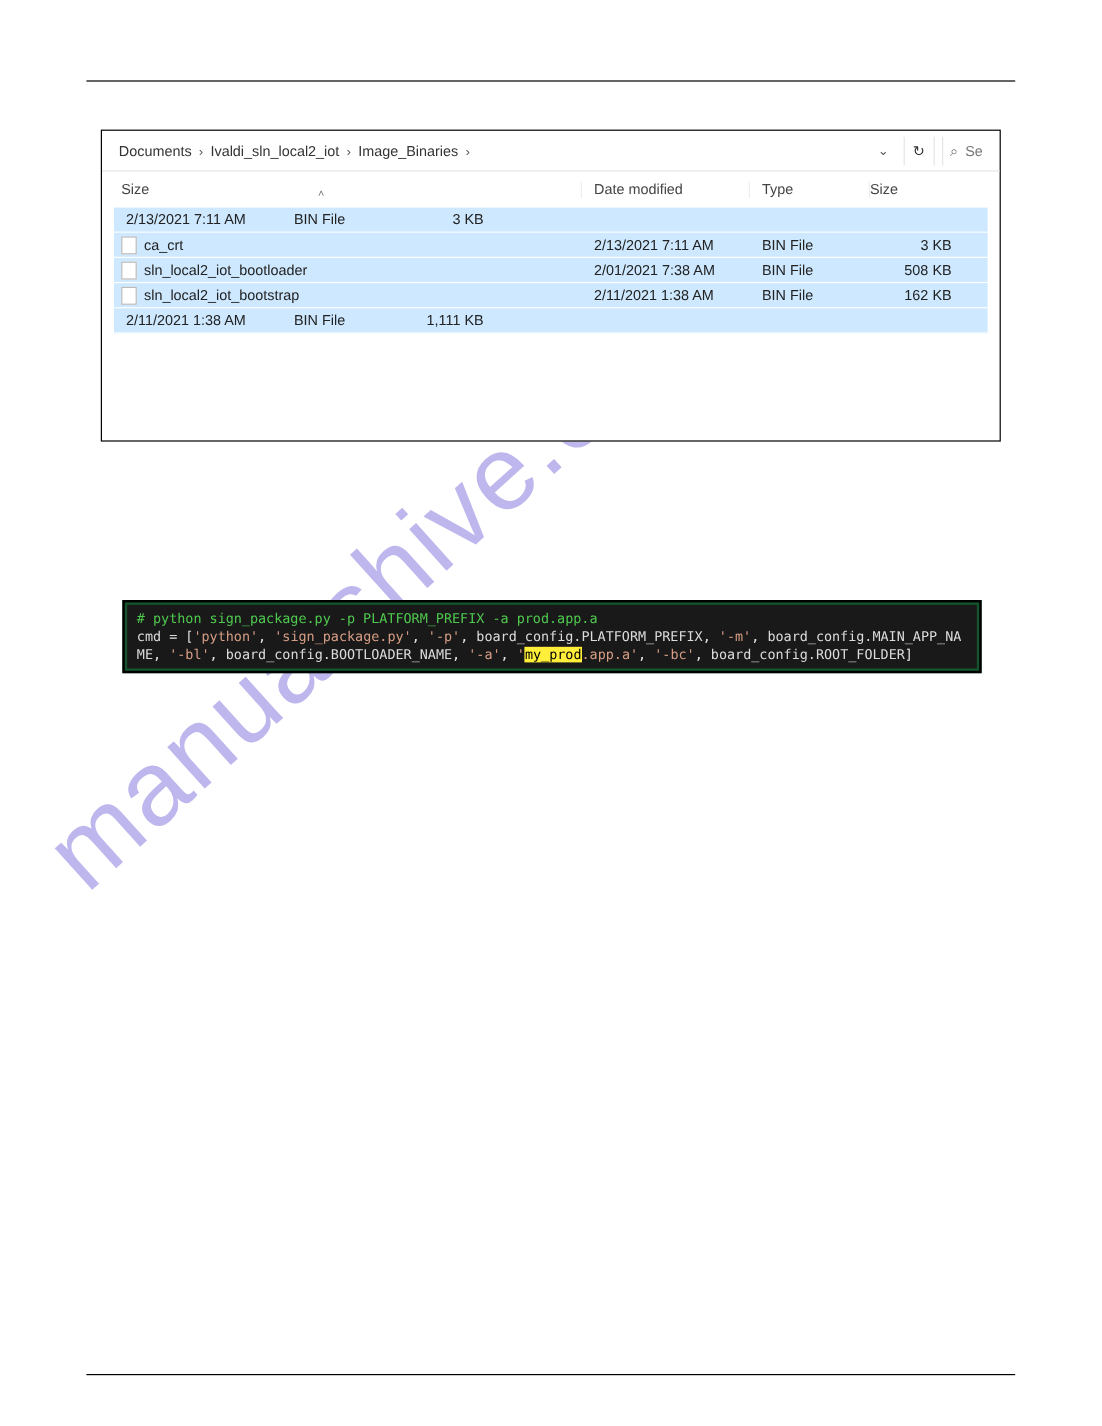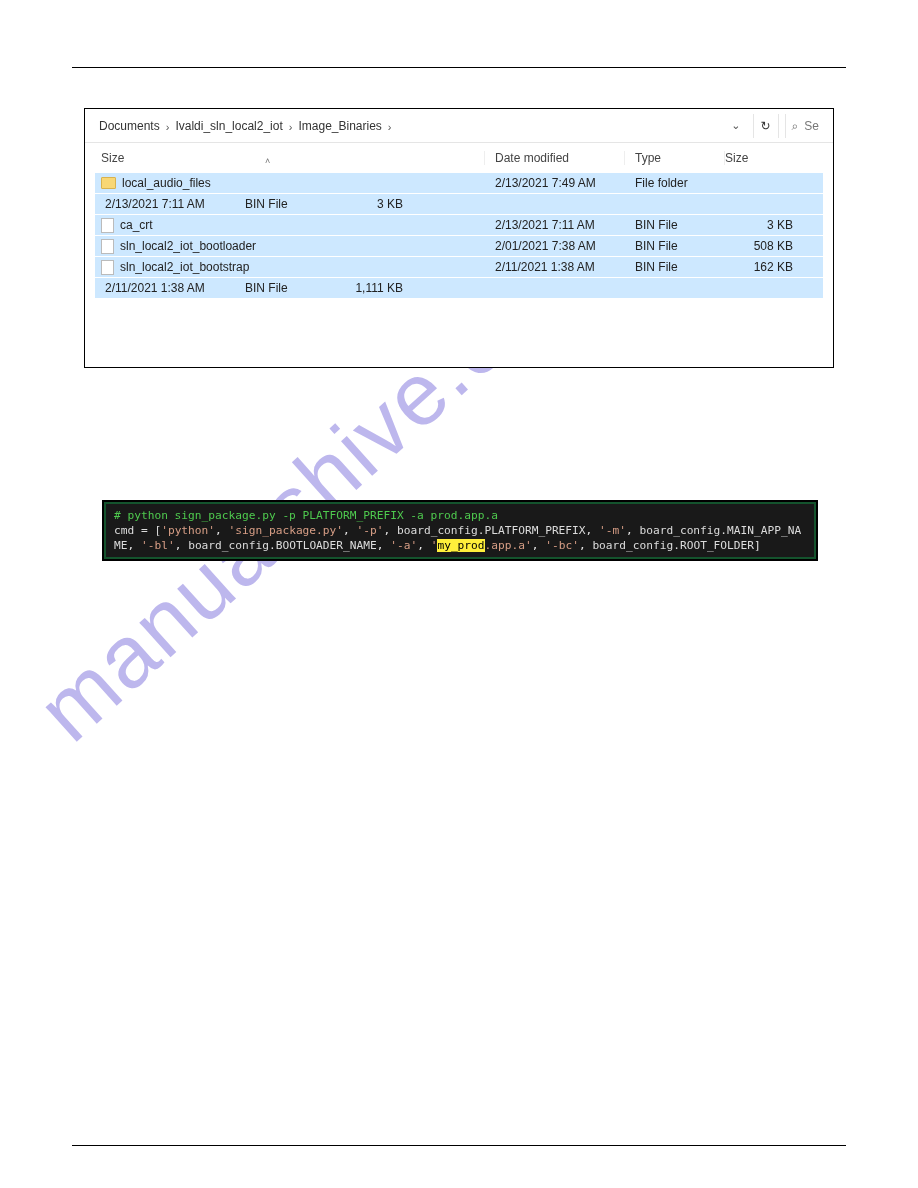--- a/index.html
+++ b/index.html
@@ -79,29 +79,20 @@
         <span>Size</span>
         <span class="sort">˄</span>
       </div>
       <div class="col-date"><span>Date modified</span></div>
       <div class="col-type"><span>Type</span></div>
       <div class="col-size"><span>Size</span></div>
     </div>
 
     <div class="rows" id="rows">
         <div class="row">
-          <div class="c-name">
-            <span class="icon-folder"></span>
-            <span>local_audio_files</span>
-          </div>
-          <div class="c-date">2/13/2021 7:49 AM</div>
-          <div class="c-type">File folder</div>
-          <div class="c-size"></div>
-        </div>
-        <div class="row">
           <div class="c-date">2/13/2021 7:11 AM</div>
           <div class="c-type">BIN File</div>
           <div class="c-size">3 KB</div>
         </div>
         <div class="row">
           <div class="c-name">
             <span class="icon-file"></span>
             <span>ca_crt</span>
           </div>
           <div class="c-date">2/13/2021 7:11 AM</div>

